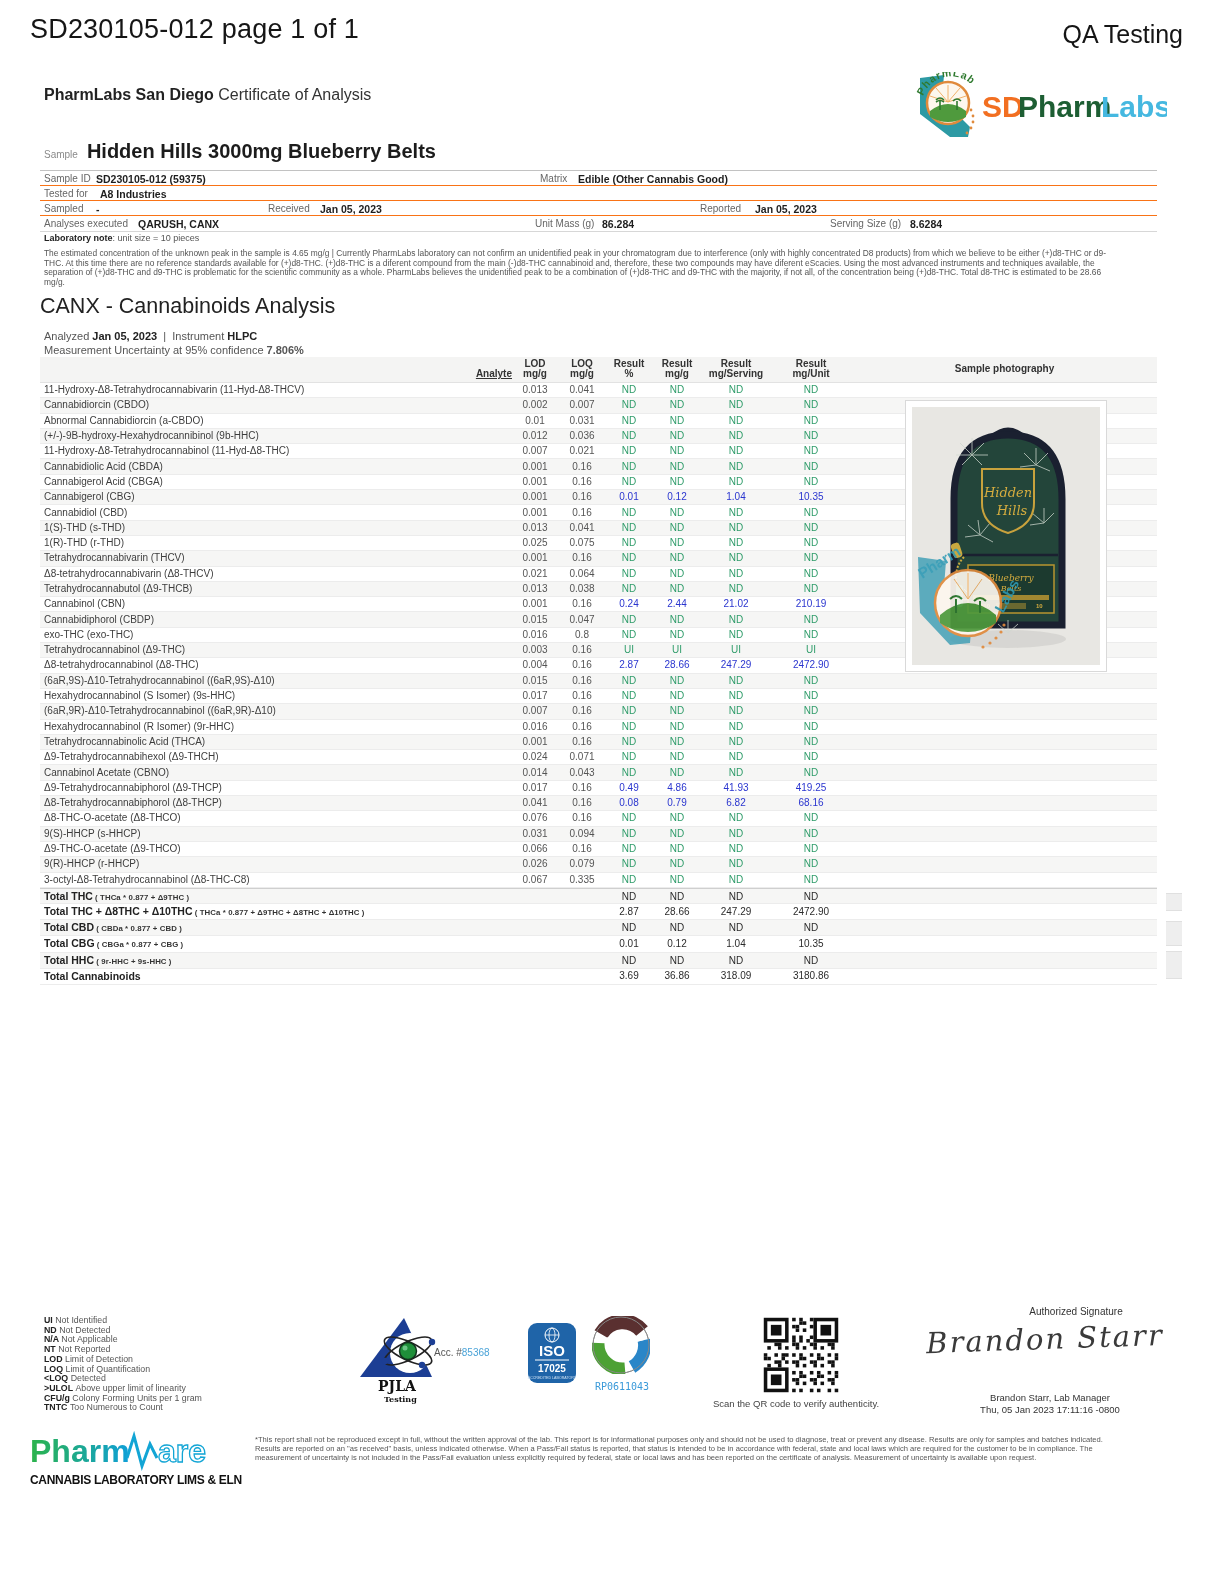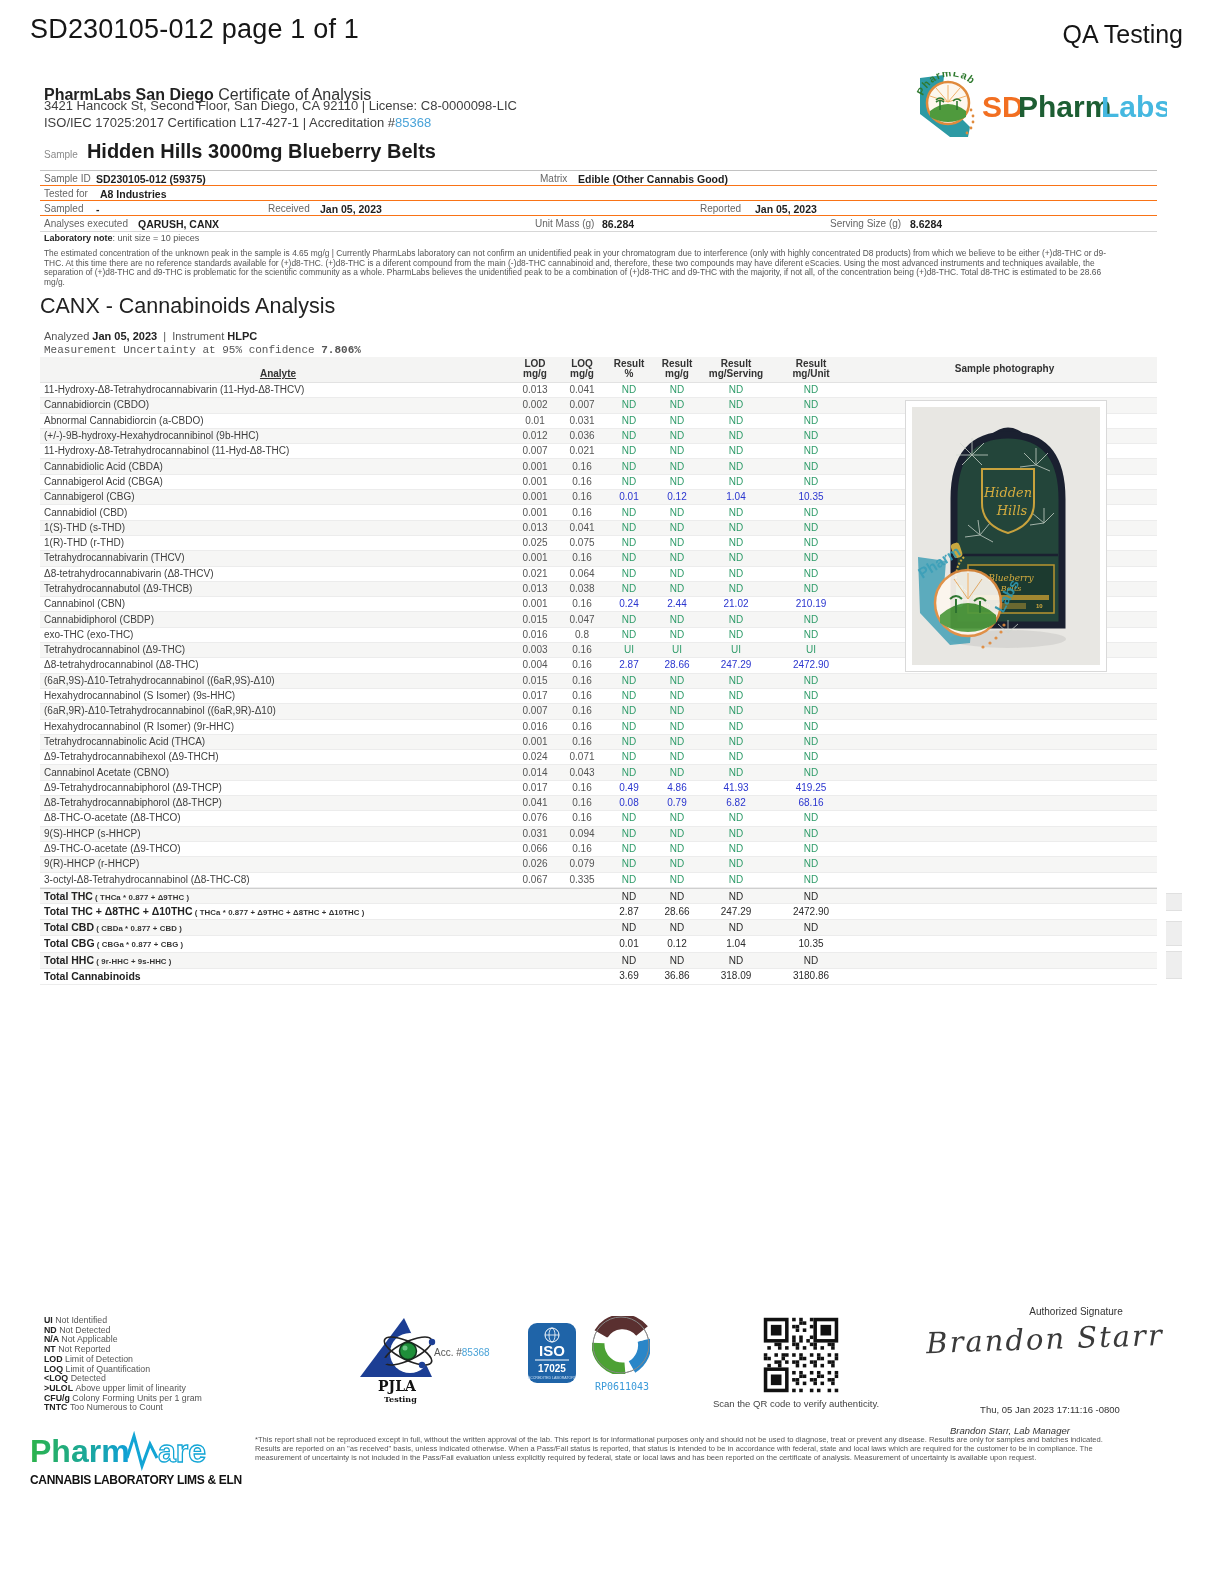--- a/index.html
+++ b/index.html
@@ -23,27 +23,27 @@
   .irow:first-child{border-top:1px solid #c2c2c2;}
   .info .bot{border-bottom:1px solid #d7d7d7;height:15px;}
   .irow span{position:absolute;top:2px;white-space:nowrap;}
   .irow .v{font-weight:bold;color:#1e1e1e;font-size:10.5px;}
   .labnote{left:44px;top:233px;font-size:9px;color:#555;}
   .labnote .b{color:#222;}
   .notepara{left:44px;top:249px;width:1072px;font-size:8.4px;line-height:9.6px;color:#555;}
   .sect-title{left:40px;top:294px;font-size:21.5px;color:#222;font-weight:500;}
   .meta1{left:44px;top:330px;font-size:11px;color:#555;}
   .meta1 .b{color:#222;}
-  .meta2{left:44px;top:344px;font-size:11px;color:#555;font-family:Liberation Mono, monospace;}
+  .meta2{left:44px;top:344px;font-size:11px;color:#555;}
   
   .canx{left:40px;top:357px;width:1117px;}
   .grid8{display:grid;grid-template-columns:472px 46px 48px 46px 50px 68px 82px 1fr;}
   .thead{background:#f4f4f3;border-bottom:1px solid #e2e2e2;padding:2px 0 3px 0;}
   .th{font-size:10px;font-weight:bold;color:#333;text-align:center;line-height:10px;align-self:end;}
-  .th.a{text-align:center;padding-left:4px;text-decoration:underline;}
+  .th.a{text-align:right;padding-left:4px;text-decoration:underline;}
   .th.p{align-self:center;}
   .trow{height:15.3px;box-sizing:border-box;border-bottom:1px solid #ececec;align-items:center;}
   .trow:nth-child(even){background:#f6f6f5;}
   .trow .c{font-size:10px;white-space:nowrap;line-height:14px;}
   .trow .name{padding-left:4px;color:#3d3d3d;}
   .trow .lim{text-align:center;color:#555;}
   .trow .rv{text-align:center;}
   .rv.g{color:#2f9c6a;}
   .rv.bl{color:#2a35cf;}
   .rv.k{color:#2b2b2b;}
@@ -64,43 +64,37 @@
   .acc{left:434px;top:1347px;font-size:10px;color:#555;}
   .iso{left:527px;top:1322px;}
   .dea{left:592px;top:1316px;}
   .dea-num{left:588px;top:1381px;width:68px;text-align:center;font-family:"DejaVu Sans Mono",monospace;
            font-size:10px;color:#3a9ad9;}
   .qr{left:762px;top:1316px;}
   .qr-cap{left:696px;top:1398px;width:200px;text-align:center;font-size:9.5px;color:#444;}
   .sig-title{left:976px;top:1306px;width:200px;text-align:center;font-size:10px;color:#333;}
   .sig-script{left:915px;top:1322px;width:260px;text-align:center;font-family:"DejaVu Serif",serif;
               font-style:italic;font-size:29px;color:#3a3a3a;letter-spacing:2px;transform:rotate(-2deg);}
-  .sig-name{left:950px;top:1425px;width:200px;text-align:left;font-size:9.5px;color:#333;font-style:italic;}
+  .sig-name{left:950px;top:1392px;width:200px;text-align:center;font-size:9.5px;color:#333;}
   .sig-date{left:950px;top:1404px;width:200px;text-align:center;font-size:9.5px;color:#333;}
   .contact{left:0;top:1421px;width:1224px;text-align:center;font-size:10.5px;font-weight:bold;color:#222;}
   .disc{left:255px;top:1436px;width:865px;font-size:7.6px;line-height:8.8px;color:#555;}
   .pharmware{left:30px;top:1430px;}
 </style>
 </head>
 <body>
 
 <div class="page">
 
   <div class="abs doc-title">SD230105-012 page 1 of 1</div>
   <div class="abs qa-label">QA Testing</div>
 
   <div class="abs lab-line">
     <span class="b">PharmLabs San Diego</span>
     <span>Certificate of Analysis</span>
-  </div>
-  <div class="abs addr">
-    <div>3421 Hancock St, Second Floor, San Diego, CA 92110 |  License: C8-0000098-LIC</div>
-    <div>
-      <span>ISO/IEC 17025:2017 Certification L17-427-1 |  Accreditation #</span><span class="link">85368</span>
-    </div>
   </div>
 
   <div class="abs brand-logo">
     <svg width="255" height="68" viewBox="0 0 255 68">
       <path d="M8,6 L32,3 L30,27 L58,55 L56,65 L38,65 L8,42 Z" fill="#2d9aa4"></path>
       <circle cx="36" cy="31" r="21" fill="#fdf7ee" stroke="#e08a3c" stroke-width="2.5"></circle>
       <g stroke="#f2b26a" stroke-width="1">
         <line x1="36" y1="30" x2="24" y2="16"></line>
           <line x1="36" y1="30" x2="36" y2="13"></line>
         <line x1="36" y1="30" x2="48" y2="16"></line>

